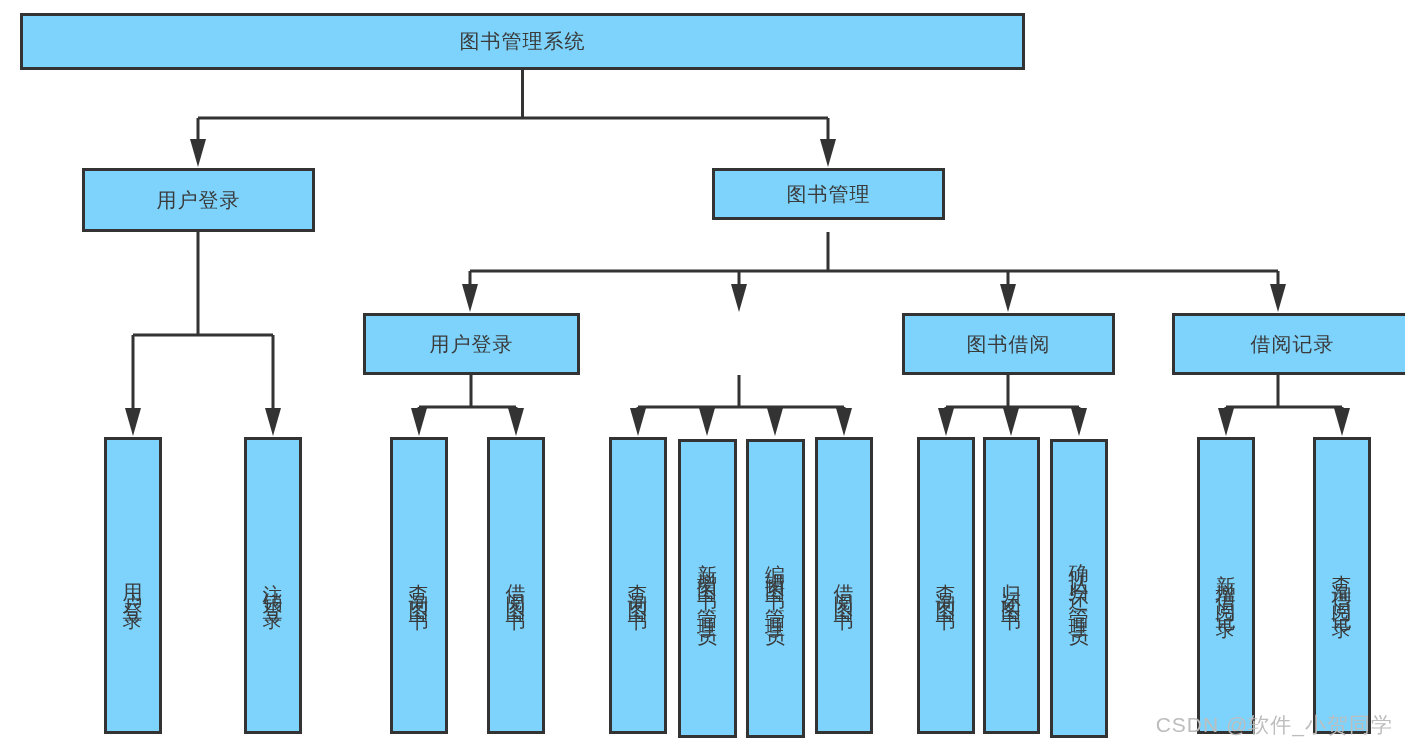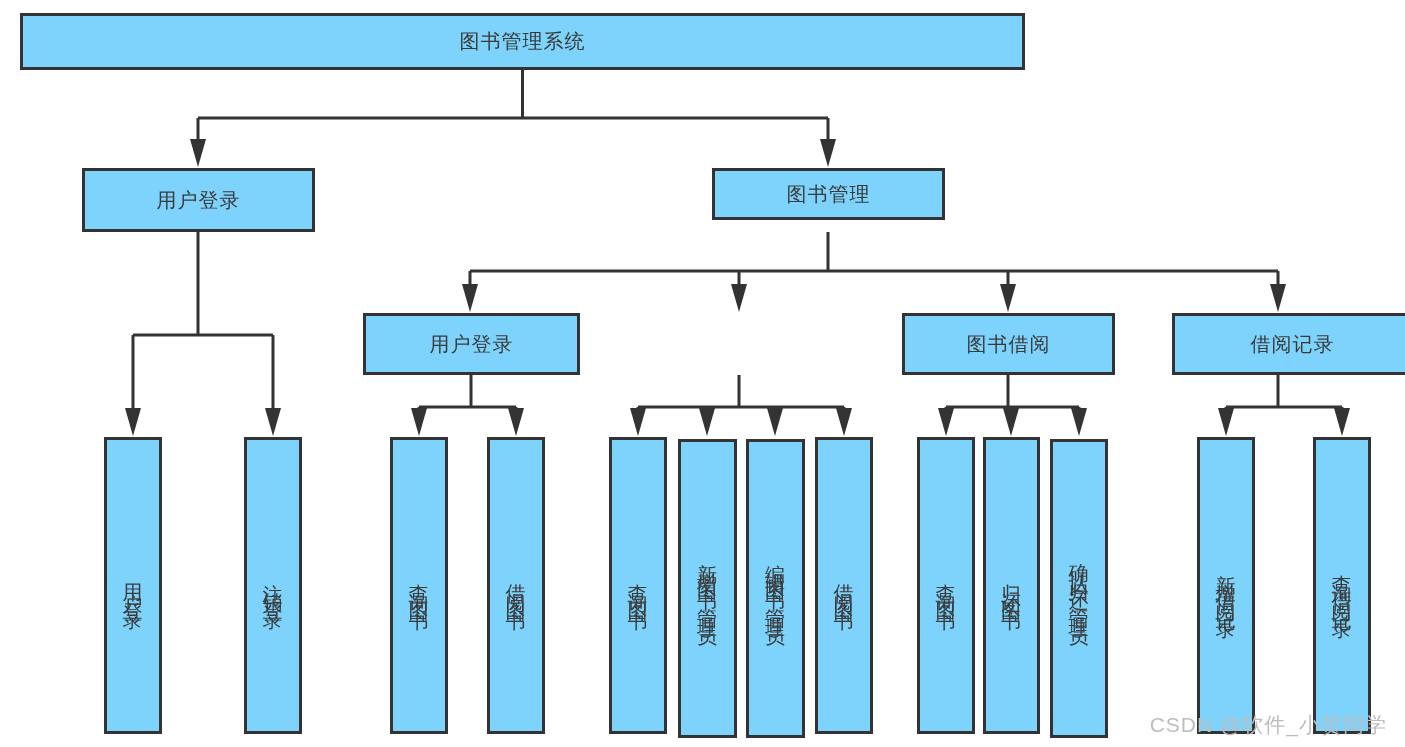--- a/index.html
+++ b/index.html
@@ -11,21 +11,21 @@
   .node{
     position:absolute;box-sizing:border-box;background:#7dd3fc;border:3px solid #333333;
     display:flex;align-items:center;justify-content:center;z-index:2;text-align:center;
   }
   .node .label{font-size:20px;color:#3a3a3a;letter-spacing:1px;white-space:nowrap;}
   .node.v .label{
     writing-mode:vertical-rl;text-orientation:mixed;
     font-size:20px;line-height:1;letter-spacing:9px;
   }
   .watermark{
-    position:absolute;right:18px;bottom:8px;z-index:3;
+    position:absolute;right:12px;bottom:8px;z-index:3;
     font-size:21px;color:#bdbdbd;letter-spacing:1px;white-space:nowrap;
   }
 </style>
 </head>
 <body>
 
 <div class="stage">
 
   <svg class="wires" width="1405" height="747" viewBox="0 0 1405 747">
     <g stroke="#333333" stroke-width="3" fill="none">

